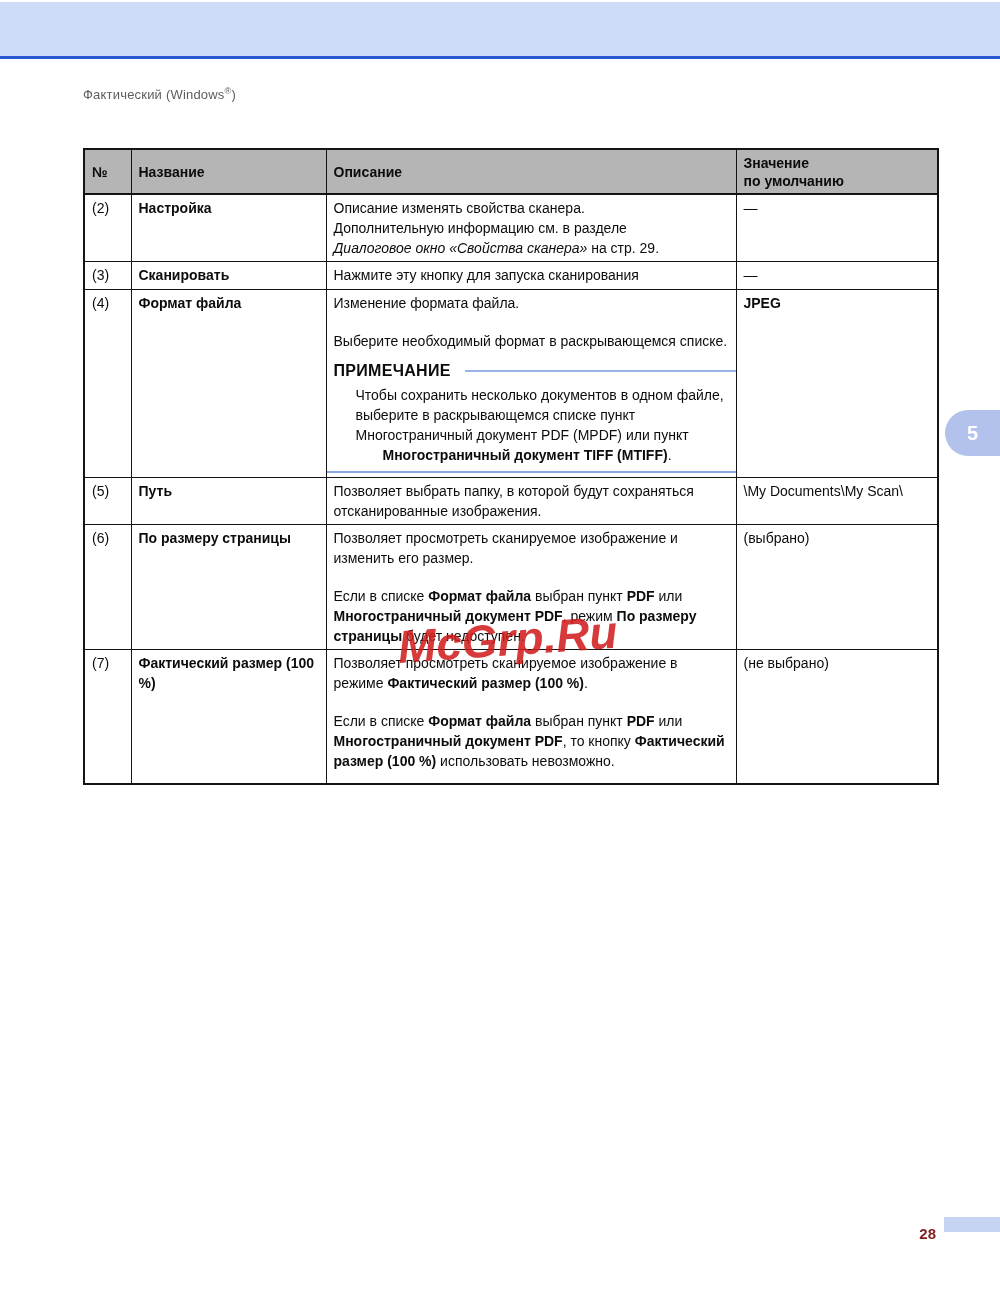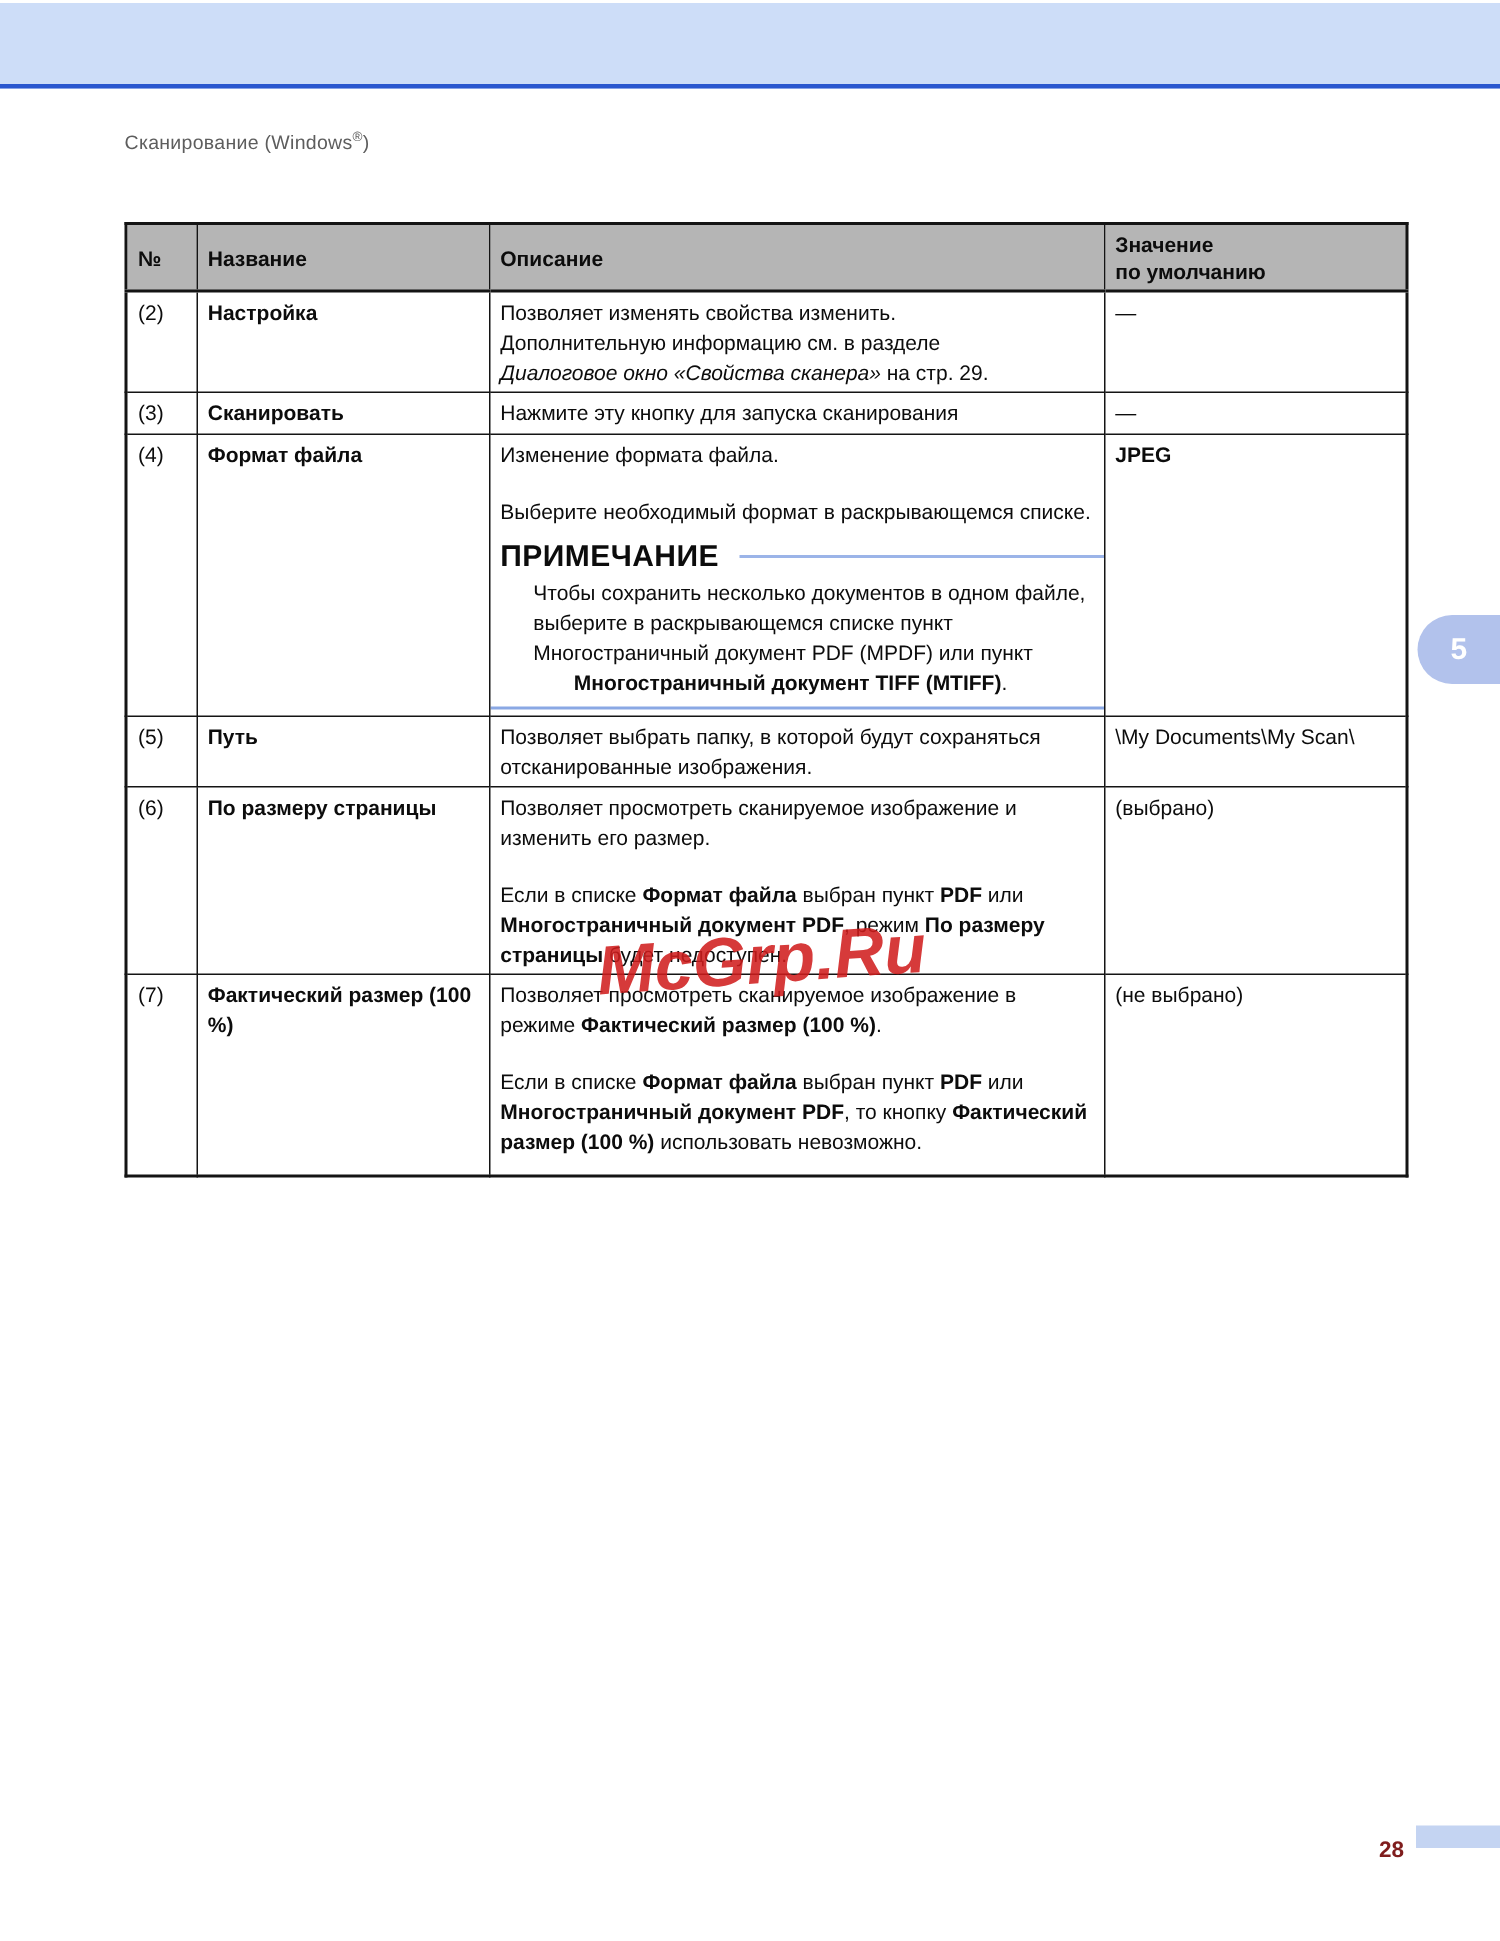--- a/index.html
+++ b/index.html
@@ -46,21 +46,21 @@
   tbody tr:nth-child(3) { height: 188px; }
   tbody tr:nth-child(4) { height: 46px; }
   tbody tr:nth-child(5) { height: 108px; }
   tbody tr:nth-child(6) { height: 134px; }
   td.name-cell { font-weight: bold; }
   td.desc-cell p + p { margin-top: 18px; }
 
   
   .note { margin-top: 10px; }
   .note-head { display: flex; align-items: center; margin-right: -6px; }
-  .note-title { font-weight: bold; font-size: 20px; letter-spacing: 0.3px; }
+  .note-title { font-weight: bold; font-size: 16px; letter-spacing: 0.3px; }
   .note-rule { flex: 1; height: 2px; background: #9bb4e8; margin-left: 14px; }
   .note-body { margin: 4px 0 0 22px; }
   .note-bottom { height: 2px; background: #8aa8e4; margin: 6px -6px 0 -7px; }
 
   
   .section-tab {
     position: absolute; right: 0; top: 410px; width: 55px; height: 46px;
     background: #b2c2ec; border-radius: 23px 0 0 23px;
     color: #ffffff; font-weight: bold; font-size: 20px;
     display: flex; align-items: center; justify-content: center;
@@ -84,21 +84,21 @@
     background: #c4d4f2;
   }
 </style>
 </head>
 <body>
 
 <div class="page">
 
   <div class="top-band"></div>
 
-  <div class="doc-header"><span>Сканирование (Windows</span><sup>®</sup><span>)</span></div>
+  <div class="doc-header"><span>Фактический (Windows</span><sup>®</sup><span>)</span></div>
 
   <table class="spec">
     <colgroup>
       <col style="width:47px">
       <col style="width:195px">
       <col style="width:410px">
       <col style="width:202px">
     </colgroup>
     <thead>
         <tr>
@@ -107,21 +107,21 @@
           <th>Описание</th>
           <th class="prewrap">Значение
 по умолчанию</th>
         </tr>
       </thead>
     <tbody>
         <tr>
           <td>(2)</td>
           <td class="name-cell">Настройка</td>
           <td class="desc-cell">
-            <p><span>Позволяет изменять свойства изменить.</span><br><span>Дополнительную информацию см. в разделе</span><br><span style="font-style: italic;">Диалоговое окно «Свойства сканера»</span><span> на стр. 29.</span></p>
+            <p><span>Описание изменять свойства сканера.</span><br><span>Дополнительную информацию см. в разделе</span><br><span style="font-style: italic;">Диалоговое окно «Свойства сканера»</span><span> на стр. 29.</span></p>
           </td>
           <td><span>—</span></td>
         </tr>
         <tr>
           <td>(3)</td>
           <td class="name-cell">Сканировать</td>
           <td class="desc-cell">
             <p><span>Нажмите эту кнопку для запуска сканирования</span></p>
           </td>
           <td><span>—</span></td>

